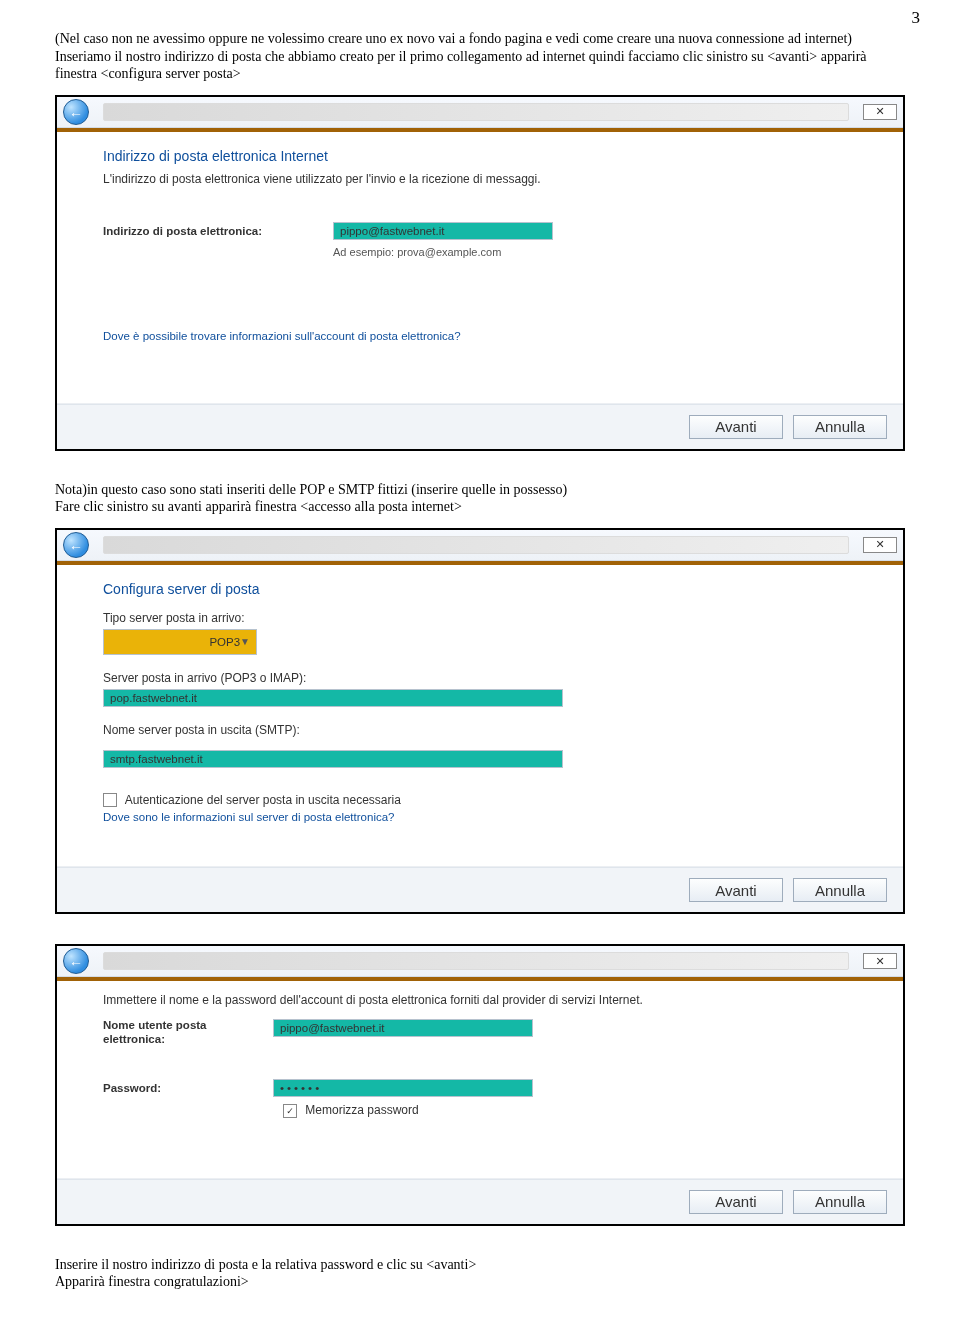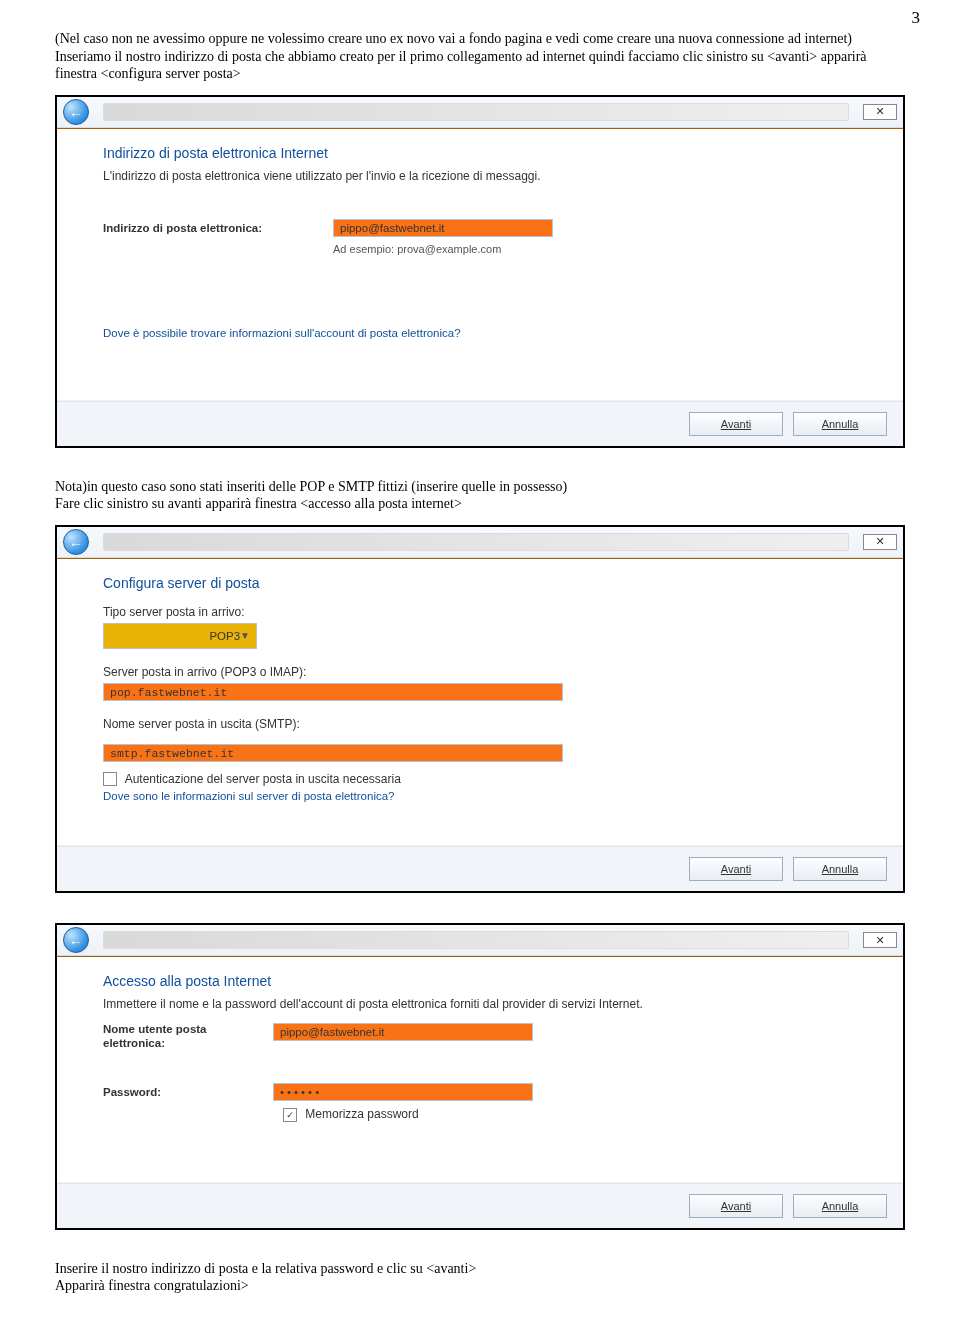--- a/index.html
+++ b/index.html
@@ -65,21 +65,21 @@
   }
   .close-box {
     width: 32px; height: 14px;
     border: 1px solid #888;
     display:flex;align-items:center;justify-content:center;
     font-size:11px;line-height:1;background:#fff;
   }
   .win-body {
     padding: 12px 20px 14px 46px;
     background: #fff;
-    border-top:1px solid #a16207;
+    border-top:4px solid #a16207;
     border-bottom:1px solid #eceff3;
     min-height: 60px;
   }
   .win-heading {
     color:#0f4f9c;
     font-size:14px;
     font-weight:400;
     margin: 4px 0 8px 0;
   }
   .win-sub {
@@ -91,30 +91,30 @@
     display:flex; align-items:center; gap:10px; margin:6px 0;
   }
   .field-label {
     width: 220px;
     font-size:11.5px;
     text-align:left;
     font-weight:bold;
   }
   .text-input {
     border:1px solid #b6c2ce;
-    background:#f97316;
+    background:#14b8a6;
     height:18px;
     padding:2px 6px;
     font-size:11.5px;
     color:#333;
     width:220px;
     display:inline-block;
     box-sizing:border-box;
   }
-  .text-input.wide { width:460px;font-family:Liberation Mono, monospace; }
+  .text-input.wide { width:460px; }
   .hint { font-size:11px; color:#555; margin-left:230px; margin-top:2px;}
   .link {
     color:#0f4f9c; font-size:11.5px; display:inline-block; margin-top:26px;
     cursor:pointer;
   }
   .select-box {
     border:1px solid #b6c2ce; background:#eab308; height:20px; padding:2px 6px; width:140px; display:flex;
     align-items:center; justify-content:flex-end; font-size:11.5px; color:#333;
   }
   .chev-down { font-size:10px; color:#555; }
@@ -124,26 +124,25 @@
   }
   .win-footer {
     background:#f1f4f8;
     display:flex;
     justify-content:flex-end;
     padding:10px 16px;
     gap:10px;
     border-top:1px solid #dfe5ec;
   }
   .btn {
-    min-width:92px; height:22px; font-size:11px;
+    min-width:92px; height:22px; font-size:15px;
     background:linear-gradient(#fdfefe,#e7edf4);
     border:1px solid #9eacbc;
     display:flex;align-items:center;justify-content:center;
     color:#333;
-    text-decoration:underline;
   }
   .spacer-lg { height:46px; }
   .dots { letter-spacing:3px; }
 </style>
 </head>
 <body>
 
 <div class="page">
   <div class="page-number">3</div>
 
@@ -200,21 +199,21 @@
         <span>POP3</span>
         <span class="chev-down">▼</span>
       </div>
 
       <div style="margin-top:16px">Server posta in arrivo (POP3 o IMAP):</div>
       <div class="text-input wide" style="margin-top:4px">pop.fastwebnet.it</div>
 
       <div style="margin-top:16px">Nome server posta in uscita (SMTP):</div>
       <div class="text-input wide" style="margin-top:13px">smtp.fastwebnet.it</div>
 
-      <div style="margin-top:10px">
+      <div style="margin-top:25px">
         <span class="checkbox"></span>
         <span>Autenticazione del server posta in uscita necessaria</span>
       </div>
       <span class="link" style="margin-top:4px">Dove sono le informazioni sul server di posta elettronica?</span>
       <div style="height:28px"></div>
     </div>
     <div class="win-footer">
       <div class="btn">Avanti</div>
       <div class="btn">Annulla</div>
     </div>
@@ -224,21 +223,20 @@
     <div class="win-titlebar">
       <div class="back-btn">
         <span>←</span>
       </div>
       <div class="title-blur"></div>
       <div class="close-box">
         <span>✕</span>
       </div>
     </div>
     <div class="win-body">
-      <div class="win-heading">Accesso alla posta Internet</div>
       <div class="win-sub">Immettere il nome e la password dell'account di posta elettronica forniti dal provider di servizi Internet.</div>
 
       <div class="field-row" style="align-items:flex-start">
         <div class="field-label" style="width:160px; line-height:1.2">Nome utente posta elettronica:</div>
         <div class="text-input" style="width:260px">pippo@fastwebnet.it</div>
       </div>
 
       <div style="height:20px"></div>
 
       <div class="field-row">

